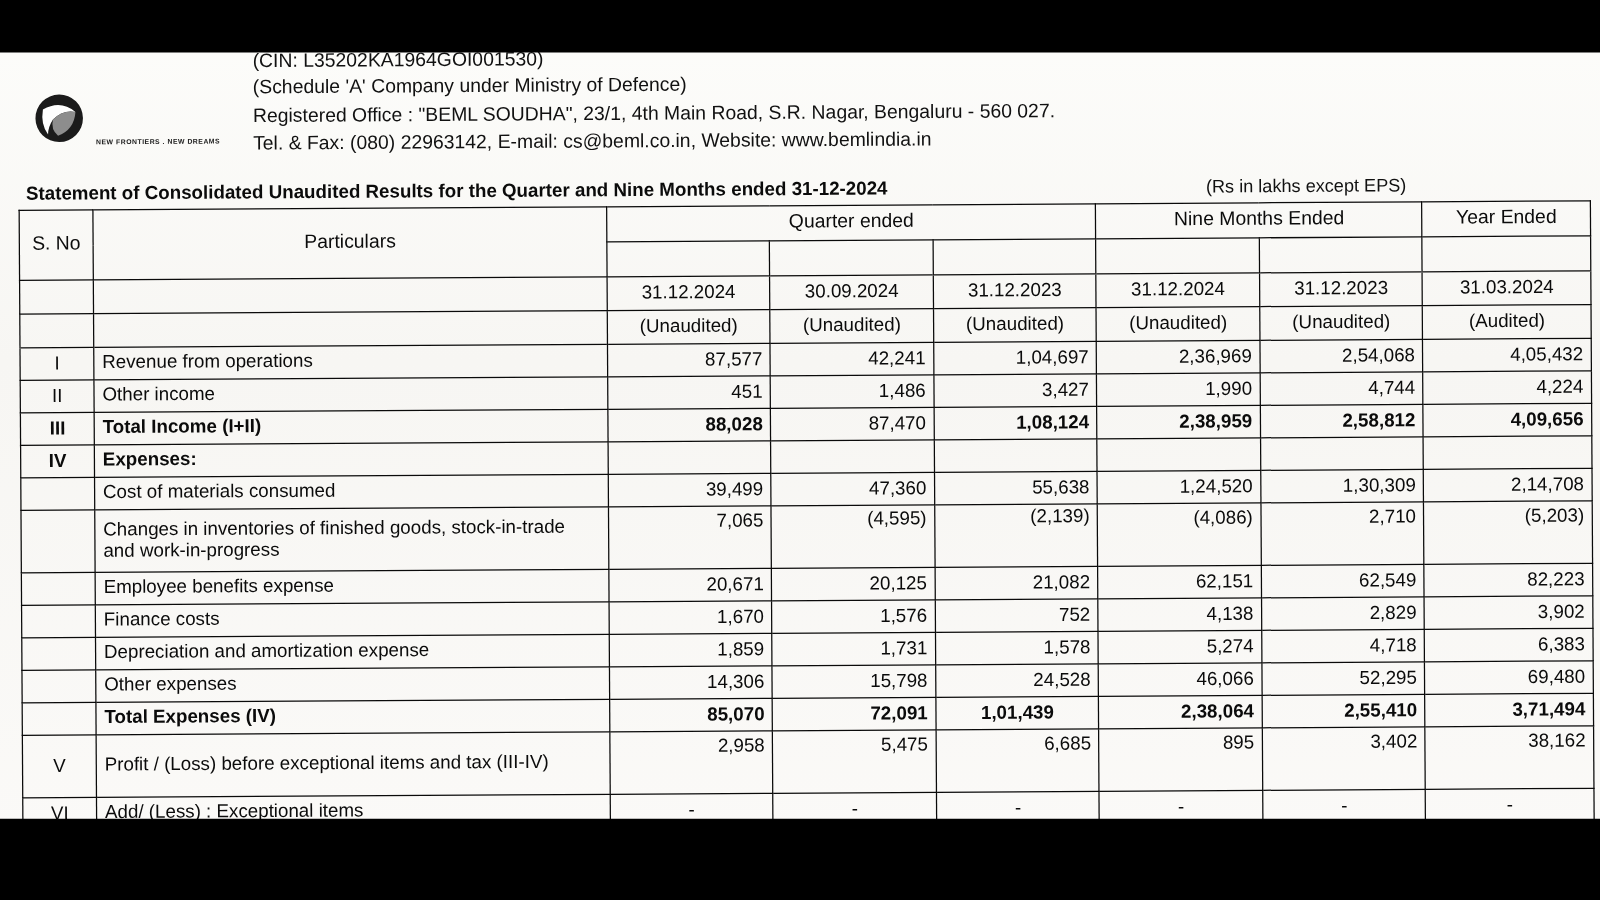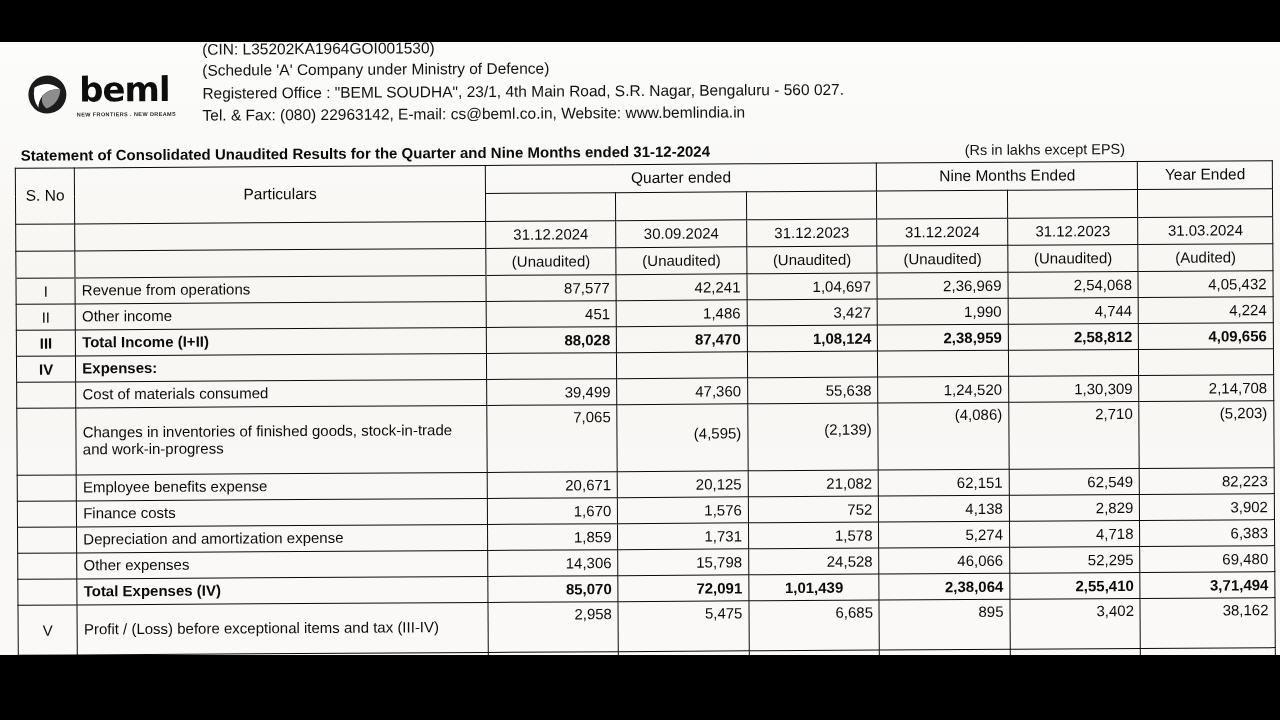--- a/index.html
+++ b/index.html
@@ -122,21 +122,20 @@
   <div id="skew">
 
     <div id="letterhead">
 
       <div id="logo-block">
         <svg id="logo-mark" viewBox="0 0 42 42">
           <circle cx="21" cy="21" r="19" fill="#1b1b1b"></circle>
           <path d="M8 14 Q22 6 34 16 Q24 14 16 22 Q12 28 12 34 Q6 26 8 14 Z" fill="#ffffff"></path>
           <path d="M16 22 Q24 14 34 16 Q33 30 20 35 Q14 30 16 22 Z" fill="#8d8d8d"></path>
         </svg>
-        <div id="logo-word">beml</div>
         <div id="logo-tagline">NEW FRONTIERS . NEW DREAMS</div>
       </div>
 
       <div id="cin-line">(CIN: L35202KA1964GOI001530)</div>
 
       <div id="company-lines">
         <div class="co-line" style="margin-top:26px;">(Schedule 'A' Company under Ministry of Defence)</div>
         <div class="co-line" style="margin-top:7px;">Registered Office :  "BEML SOUDHA", 23/1, 4th Main Road, S.R. Nagar, Bengaluru - 560 027.</div>
         <div class="co-line" style="margin-top:7px;">Tel. &amp; Fax: (080) 22963142, E-mail: cs@beml.co.in, Website: www.bemlindia.in</div>
       </div>
@@ -218,21 +217,21 @@
               <td class="num">1,486</td>
               <td class="num">3,427</td>
               <td class="num">1,990</td>
               <td class="num">4,744</td>
               <td class="num">4,224</td>
             </tr>
             <tr class="r-norm">
               <td class="sno" style="font-weight: bold;">III</td>
               <td class="part two-line" style="font-weight: bold;">Total Income (I+II)</td>
               <td class="num" style="font-weight: bold;">88,028</td>
-              <td class="num" style="font-weight: bold;">87,470</td>
+              <td class="num" style="font-weight: normal;">87,470</td>
               <td class="num" style="font-weight: bold;">1,08,124</td>
               <td class="num" style="font-weight: bold;">2,38,959</td>
               <td class="num" style="font-weight: bold;">2,58,812</td>
               <td class="num" style="font-weight: bold;">4,09,656</td>
             </tr>
             <tr class="r-norm">
               <td class="sno" style="font-weight: bold;">IV</td>
               <td class="part two-line" style="font-weight: bold;">Expenses:</td>
               <td class="num"></td>
               <td class="num"></td>
@@ -248,22 +247,22 @@
               <td class="num">47,360</td>
               <td class="num">55,638</td>
               <td class="num">1,24,520</td>
               <td class="num">1,30,309</td>
               <td class="num">2,14,708</td>
             </tr>
             <tr class="r-tall">
               <td class="sno"></td>
               <td class="part two-line">Changes in inventories of finished goods, stock-in-trade and work-in-progress</td>
               <td class="num" style="vertical-align: top; padding-top: 3px;">7,065</td>
-              <td class="num" style="vertical-align: top; padding-top: 20px;">(4,595)</td>
-              <td class="num" style="vertical-align: top; padding-top: 17px;">(2,139)</td>
+              <td class="num" style="vertical-align: top; padding-top: 2px;">(4,595)</td>
+              <td class="num" style="vertical-align: top; padding-top: 1px;">(2,139)</td>
               <td class="num" style="vertical-align: top; padding-top: 3px;">(4,086)</td>
               <td class="num" style="vertical-align: top; padding-top: 3px;">2,710</td>
               <td class="num" style="vertical-align: top; padding-top: 3px;">(5,203)</td>
             </tr>
             <tr class="r-norm">
               <td class="sno"></td>
               <td class="part two-line">Employee benefits expense</td>
               <td class="num">20,671</td>
               <td class="num">20,125</td>
               <td class="num">21,082</td>

